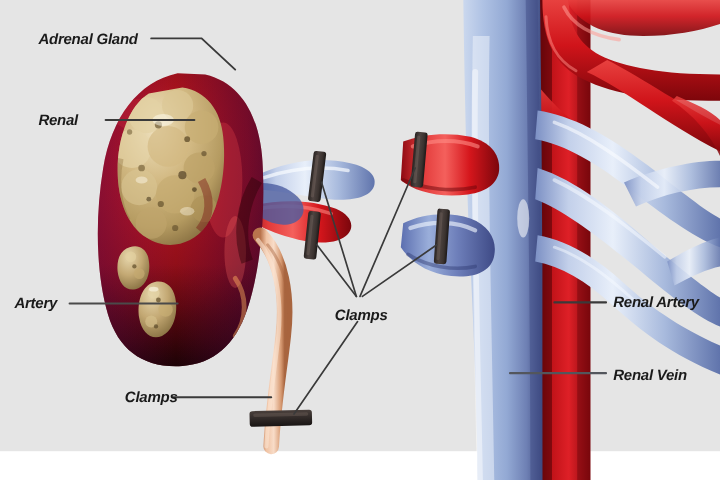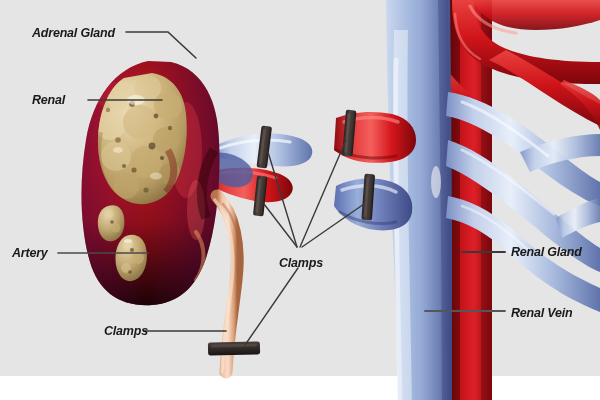--- a/index.html
+++ b/index.html
@@ -330,16 +330,16 @@
       <path d="M505,252 L462,252" stroke-width="1.8" stroke="#3A3A3A"></path>
       <path d="M505,311 L425,311" stroke-width="1.8" stroke="#53565C"></path>
     </g>
   </svg>
 
   <div class="label" id="label-adrenal">Adrenal Gland</div>
   <div class="label" id="label-tumor">Renal</div>
   <div class="label" id="label-kidney">Artery</div>
   <div class="label" id="label-ureter">Clamps</div>
   <div class="label" id="label-clamps">Clamps</div>
-  <div class="label" id="label-renal-artery">Renal Gland</div>
+  <div class="label" id="label-renal-artery">Renal Artery</div>
   <div class="label" id="label-renal-vein">Renal Vein</div>
 
 </div>
 
 </body></html>

